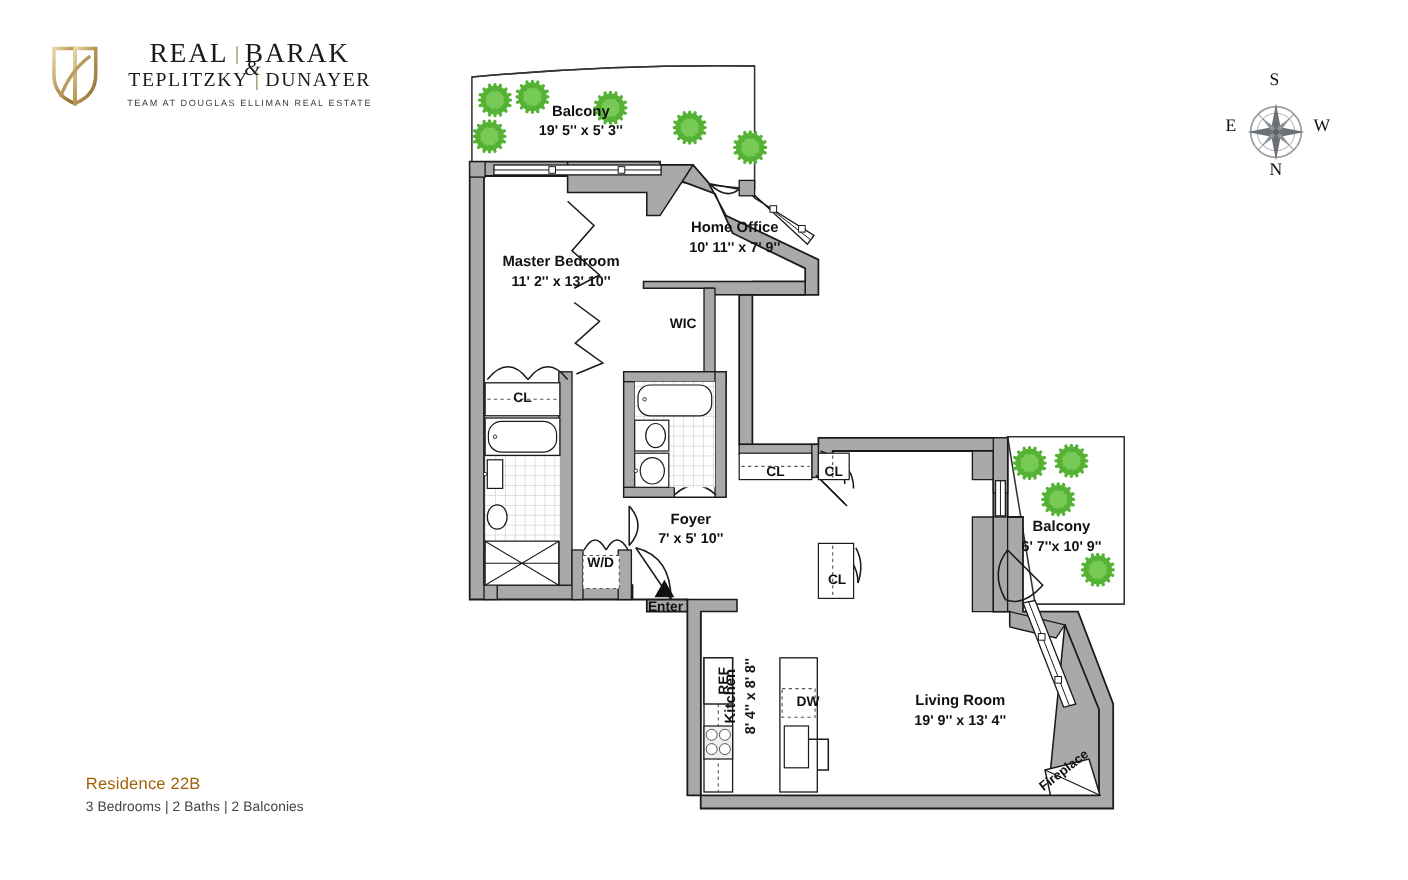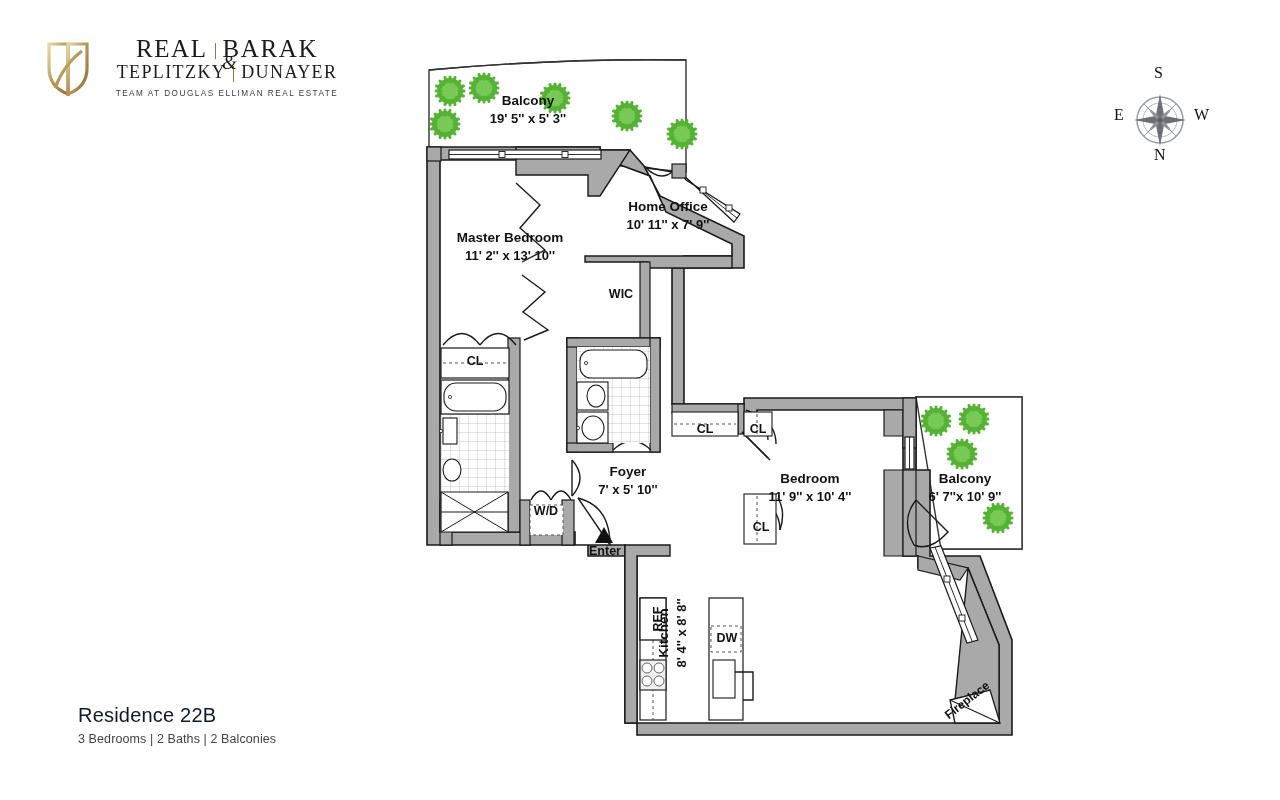--- a/index.html
+++ b/index.html
@@ -21,21 +21,21 @@
   .brand-l2{font-family:"Liberation Serif", serif;font-size:18px;letter-spacing:1.4px;color:#1b1b1b;line-height:1.15;white-space:nowrap;}
   .brand-rule{display:inline-block;width:1px;height:16px;background:#8c7a4d;vertical-align:middle;margin:0 7px;}
   .brand-sub{margin-top:6px;font-size:8.2px;letter-spacing:1.5px;color:#3a3a3a;white-space:nowrap;}
 
   
   .compass{position:absolute;left:1112px;top:70px;width:96px;height:100px;}
   .compass-letter{position:absolute;font-family:"Liberation Serif", serif;font-size:16px;color:#111;}
 
   
   .caption{position:absolute;left:78px;top:704px;}
-  .caption-title{font-size:20px;color:#0f172a;letter-spacing:.2px;}
+  .caption-title{font-size:15px;color:#a16207;letter-spacing:.2px;}
   .caption-sub{font-size:12.5px;color:#444;margin-top:5px;letter-spacing:.1px;}
 
   
   .lbl{position:absolute;text-align:center;color:#111;font-weight:bold;white-space:nowrap;}
   .lbl .rn{font-size:13.5px;line-height:1.35;}
   .lbl .rd{font-size:13px;line-height:1.35;}
   .lbl-sm{position:absolute;text-align:center;color:#111;font-weight:bold;font-size:12.5px;white-space:nowrap;}
   .alt-title{position:absolute;left:703px;top:313px;font-size:19px;color:#1a1a1a;letter-spacing:.4px;white-space:nowrap;font-weight:normal;}
   .rot90{transform:rotate(-90deg);transform-origin:center center;}
   .rot-fp{transform:rotate(-38deg);transform-origin:center center;}
@@ -349,49 +349,49 @@
   <div class="lbl" style="left:578px;top:198px;width:180px;text-align:center;">
     <div class="rn">Home Office</div>
     <div class="rd">10' 11'' x 7' 9''</div>
   </div>
 
   <div class="lbl" style="left:420px;top:229px;width:180px;">
     <div class="rn">Master Bedroom</div>
     <div class="rd">11' 2'' x 13' 10''</div>
   </div>
 
-  <div class="lbl" style="left:720px;top:470px;width:180px;">
-    <div class="rn">Bedroom</div>
-    <div class="rd">11' 9'' x 10' 4''</div>
-  </div>
 
   <div class="lbl" style="left:875px;top:470px;width:180px;">
     <div class="rn">Balcony</div>
     <div class="rd">6' 7''x 10' 9''</div>
   </div>
 
+  <div class="lbl" style="left:783px;top:628px;width:180px;">
+    <div class="rn">Living Room</div>
+    <div class="rd">19' 9'' x 13' 4''</div>
+  </div>
 
   <div class="lbl" style="left:540px;top:463px;width:176px;">
     <div class="rn">Foyer</div>
     <div class="rd">7' x 5' 10''</div>
   </div>
 
   <div class="lbl rot90" style="left:613px;top:615px;width:120px;">
     <div class="rn">Kitchen</div>
     <div class="rd">8' 4'' x 8' 8''</div>
   </div>
 
   <span class="lbl-sm" style="left:586px;top:287px;width:70px;">WIC</span>
   <span class="lbl-sm" style="left:445px;top:354px;width:60px;">CL</span>
   <span class="lbl-sm" style="left:675px;top:422px;width:60px;">CL</span>
   <span class="lbl-sm" style="left:728px;top:422px;width:60px;">CL</span>
   <span class="lbl-sm" style="left:731px;top:520px;width:60px;">CL</span>
   <span class="lbl-sm" style="left:518px;top:504px;width:56px;">W/D</span>
   <span class="lbl-sm rot90" style="left:631px;top:612px;width:54px;">REF</span>
-  <span class="lbl-sm" style="left:709px;top:631px;width:36px;">DW</span>
+  <span class="lbl-sm" style="left:709px;top:631px;width:36px;text-align:right;">DW</span>
   <span class="lbl-sm" style="left:575px;top:544px;width:60px;">Enter</span>
   <span class="lbl-sm rot-fp" style="left:932px;top:693px;width:70px;font-size:12px;">Fireplace</span>
 
   <div class="caption">
     <div class="caption-title">Residence 22B</div>
     <div class="caption-sub">3 Bedrooms | 2 Baths | 2 Balconies</div>
   </div>
 
 </div>
 

